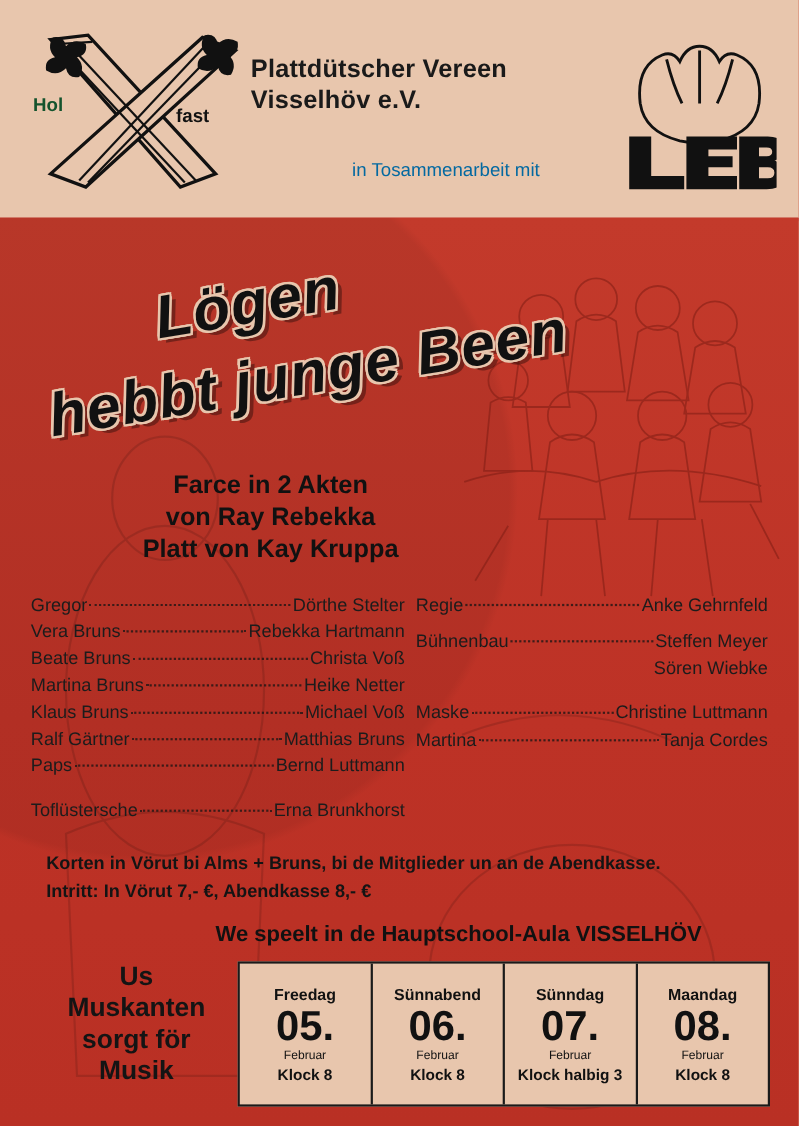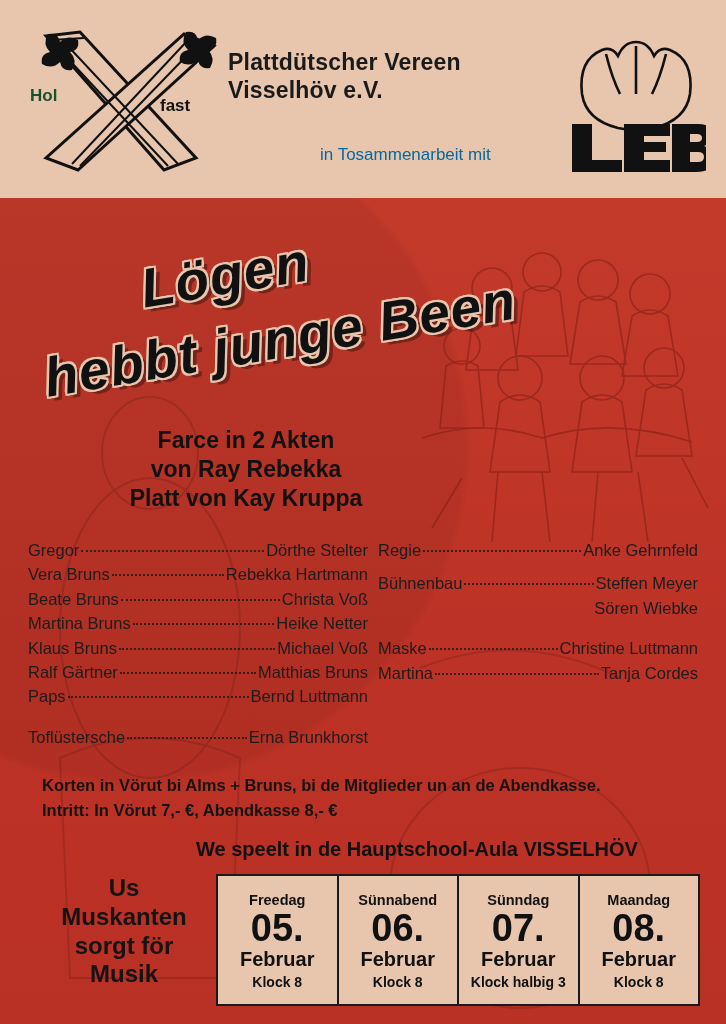--- a/index.html
+++ b/index.html
@@ -122,21 +122,21 @@
     display:flex;
   }
   .date-cell{
     flex:1 1 0;border-right:2px solid #1a1a1a;
     display:flex;flex-direction:column;align-items:center;justify-content:center;
     color:#111;padding:16px 2px;
   }
   .date-cell:last-child{border-right:none;}
   .dow{font-size:14.5px;font-weight:bold;margin-top:2px;}
   .daynum{font-size:38px;font-weight:bold;line-height:1.02;margin:1px 0;}
-  .month{font-size:20px;font-weight:bold;}
+  .month{font-size:11px;font-weight:normal;}
   .time{font-size:14px;font-weight:bold;margin-top:3px;}
 </style>
 </head>
 <body>
 
 <div class="poster">
 
   <div class="header">
 
     <div class="logo-x">

